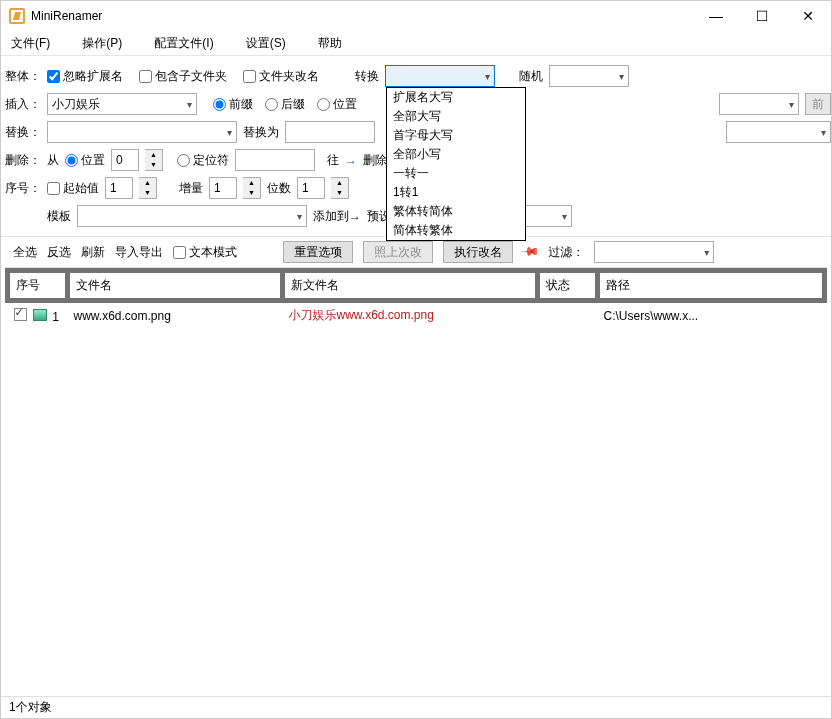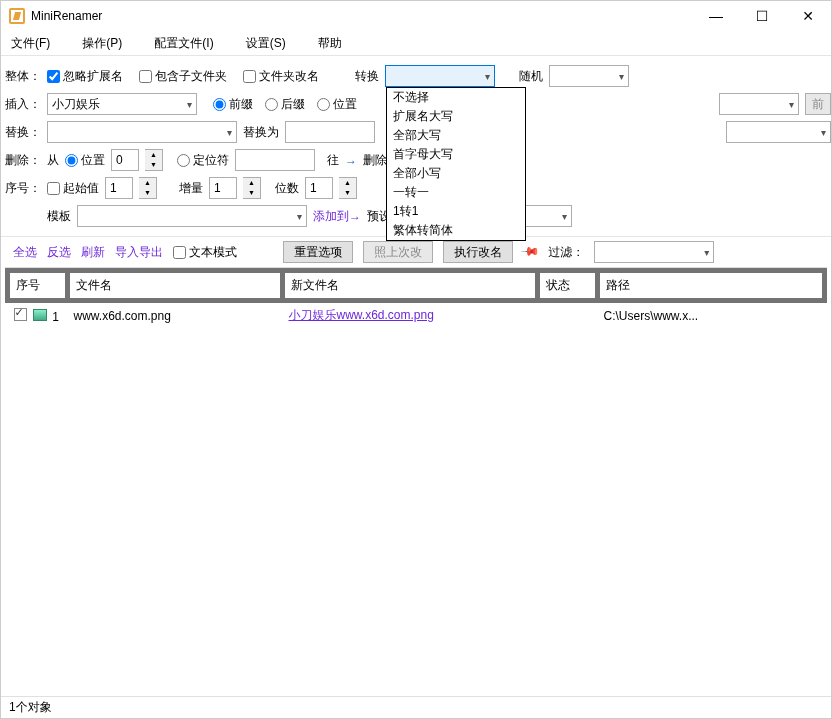--- a/index.html
+++ b/index.html
@@ -19,29 +19,29 @@
 .combo { height: 22px; border: 1px solid #adadad; background: #fff; display: inline-flex; align-items: center; padding: 0 4px; position: relative; }
 .combo .arrow { margin-left: auto; font-size: 10px; color: #555; }
 .combo.highlighted { background: #e5f1fb; border-color: #0078d7; }
 .text-input { height: 22px; border: 1px solid #adadad; background: #fff; display: inline-flex; align-items: center; padding: 0 4px; }
 .btn { height: 22px; border: 1px solid #adadad; background: #e1e1e1; display: inline-flex; align-items: center; justify-content: center; padding: 0 10px; }
 .btn.disabled { color: #888; background: #e8e8e8; }
 .btn.small { padding: 0 6px; }
 .spin { width: 18px; height: 22px; border: 1px solid #adadad; border-left: none; background: #f0f0f0; display: inline-flex; flex-direction: column; }
 .spin span { flex: 1; font-size: 7px; text-align: center; line-height: 9px; }
 input[type=checkbox], input[type=radio] { margin-right: 3px; vertical-align: middle; }
-.link { color: #6d28d9; cursor: pointer; }
+.link { color: #000000; cursor: pointer; }
 .dropdown { position: absolute; top: 0; left: 0; width: 100%; border: 1px solid #000; background: #fff; z-index: 100; }
 .dropdown-item { padding: 1px 6px; white-space: nowrap; font-size: 12px; }
 .toolbar2 { display: flex; align-items: center; gap: 10px; padding: 4px 12px; }
 .table-wrap { flex: 1; overflow: hidden; display: flex; flex-direction: column; margin: 0 4px 4px 4px; border-top: 1px solid #ddd; }
 .table { width: 100%; border-collapse: collapse; }
 .table th { text-align: left; font-weight: normal; padding: 4px 6px; border: 5px solid #737373; background: #fff; height: 24px; }
 .table td { padding: 4px 6px; border: none; height: 22px; vertical-align: middle; }
-.new-filename { color: #6d28d9; text-decoration: underline; }
+.new-filename { color: #b91c1c; }
 .status-bar { height: 22px; border-top: 1px solid #e0e0e0; display: flex; align-items: center; padding: 0 8px; }
 .pin-icon { color: #1a56c8; transform: rotate(45deg); display: inline-block; }
 .arrow-icon { color: #1a56c8; }
 .row-check-icon { width:13px; height:13px; display:inline-block; border:1px solid #888; background:#fff; position:relative; margin-right:3px; }
 .row-check-icon::after { content:"✓"; position:absolute; top:-3px; left:0; font-size:11px; color:#333; }
 .row-file-icon { width:14px; height:12px; display:inline-block; background:linear-gradient(#8ec,#4a8); border:1px solid #386; margin-right:2px; }
 </style>
 </head>
 <body>
 
@@ -69,28 +69,28 @@
   <div class="row">
     <span class="label">整体：</span>
     <label><input type="checkbox" checked="" style=""><span>忽略扩展名</span></label>
     <label style="margin-left:10px;"><input type="checkbox" style=""><span>包含子文件夹</span></label>
     <label style="margin-left:10px;"><input type="checkbox" style=""><span>文件夹改名</span></label>
     <span style="margin-left:30px;">转换</span>
     <div class="combo highlighted" style="width:110px; position:relative;">
       <span class="arrow">▾</span>
 
       <div class="dropdown" style="top:21px; width:140px;">
-        <div class="dropdown-item">不选择</div>
         <div class="dropdown-item">扩展名大写</div>
         <div class="dropdown-item">全部大写</div>
         <div class="dropdown-item">首字母大写</div>
         <div class="dropdown-item">全部小写</div>
         <div class="dropdown-item">一转一</div>
         <div class="dropdown-item">1转1</div>
         <div class="dropdown-item">繁体转简体</div>
+        <div class="dropdown-item">简体转繁体</div>
       </div>
     </div>
     <span style="margin-left:18px;">随机</span>
     <div class="combo" style="width:80px;">
         <span class="arrow">▾</span>
       </div>
   </div>
 
   <div class="row">
     <span class="label">插入：</span>
@@ -150,21 +150,21 @@
         <span>▼</span>
       </div>
     <span style="margin-left:16px;">增量</span>
     <div class="text-input" style="width:28px;">
         <span>1</span>
       </div>
       <div class="spin">
         <span>▲</span>
         <span>▼</span>
       </div>
-    <span style="margin-left:8px;">位数</span>
+    <span style="">位数</span>
     <div class="text-input" style="width:28px;">
         <span>1</span>
       </div>
       <div class="spin">
         <span>▲</span>
         <span>▼</span>
       </div>
   </div>
 
   <div class="row">

